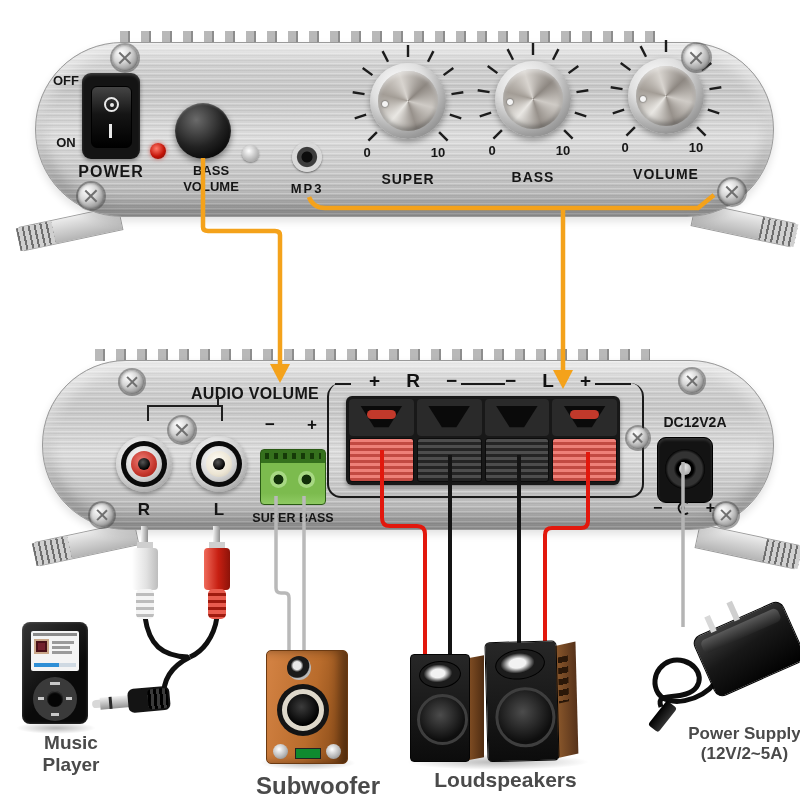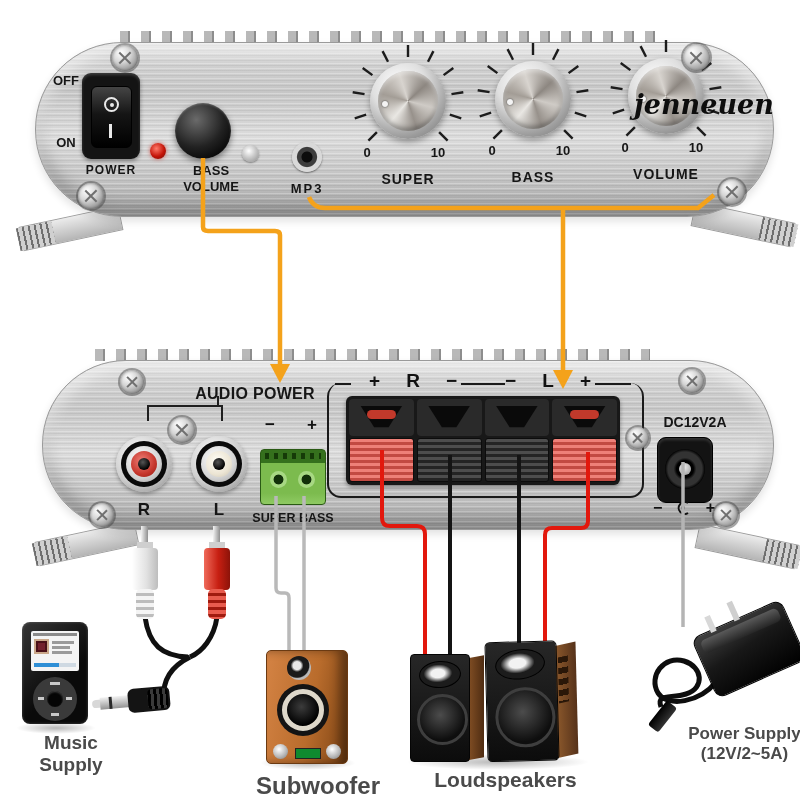--- a/index.html
+++ b/index.html
@@ -193,21 +193,21 @@
   <div class="plabel" style="left:14px;top:92px;width:32px;font-size:13px;">ON</div>
   <div class="switch-bezel">
     <div class="rocker">
       <div class="rocker-circle">
           <i></i>
         </div>
       <div class="rocker-bar"></div>
     </div>
   </div>
   <div class="led"></div>
-  <div class="plabel" style="left:40px;top:120px;width:70px;font-size:12px;letter-spacing:1px;">POWER</div>
+  <div class="plabel" style="left:40px;top:120px;width:70px;font-size:16px;letter-spacing:1px;">POWER</div>
 
   <div class="knob-black"></div>
   <div class="hexnut"></div>
   <div class="plabel" style="left:131px;top:120px;width:88px;font-size:13px;line-height:1.2;">
     <div>BASS</div>
     <div>VOLUME</div>
   </div>
 
   <div class="jack35"></div>
   <div class="plabel" style="left:246px;top:138px;width:50px;font-size:13px;letter-spacing:2px;">MP3</div>
@@ -274,33 +274,32 @@
       </svg>
     <div class="knob-face">
         <div class="knob-inner"></div>
         <div class="knob-dot"></div>
       </div>
     <div class="plabel scale0">0</div>
     <div class="plabel scale10">10</div>
     <div class="plabel knob-name">VOLUME</div>
   </div>
 
-  <div class="watermark">jenneuen</div>
 
   <div class="screw" style="left:76px;top:2px;width:26px;height:26px;"></div>
   <div class="screw" style="left:42px;top:140px;width:26px;height:26px;"></div>
   <div class="screw" style="left:647px;top:1px;width:27px;height:27px;"></div>
   <div class="screw" style="left:683px;top:136px;width:26px;height:26px;"></div>
 </div>
 
 <div class="panel" style="left:42px;top:360px;width:730px;height:168px;border-radius:84px;">
   <div class="screw" style="left:77px;top:9px;width:24px;height:24px;"></div>
   <div class="screw" style="left:47px;top:142px;width:24px;height:24px;"></div>
 
-  <div class="plabel" style="left:146px;top:24px;width:132px;font-size:16px;letter-spacing:.3px;">AUDIO POWER</div>
+  <div class="plabel" style="left:146px;top:24px;width:132px;font-size:16px;letter-spacing:.3px;">AUDIO VOLUME</div>
   <div class="bracket"></div>
   <div style="position:absolute;left:174px;top:35px;width:2px;height:11px;background:#1f1f1f;"></div>
 
   <div class="screw" style="left:126px;top:56px;width:26px;height:26px;"></div>
 
   <div class="rca red" style="left:73px;top:75px;">
     <div class="b1"></div>
       <div class="b2"></div>
       <div class="b3"></div>
       <div class="hole"></div>
@@ -414,21 +413,21 @@
       </div>
   </div>
   <div class="wheel">
     <div class="mk" style="left:17px;top:5px;width:10px;height:3px;"></div>
     <div class="mk" style="left:18px;bottom:5px;width:8px;height:3px;"></div>
     <div class="mk" style="left:5px;top:20px;width:6px;height:3px;"></div>
     <div class="mk" style="right:5px;top:20px;width:6px;height:3px;"></div>
     <div class="c"></div>
   </div>
 </div>
-<div class="dev-label" style="left:16px;top:732px;width:110px;font-size:19px;">Music Supply</div>
+<div class="dev-label" style="left:16px;top:732px;width:110px;font-size:19px;">Music Player</div>
 
 <div class="device plug-rca w" style="left:131px;top:526px;">
   <div class="pin"></div>
     <div class="collar"></div>
     <div class="body"></div>
     <div class="relief"></div>
 </div>
 <div class="device plug-rca r" style="left:203px;top:526px;">
   <div class="pin"></div>
     <div class="collar"></div>

